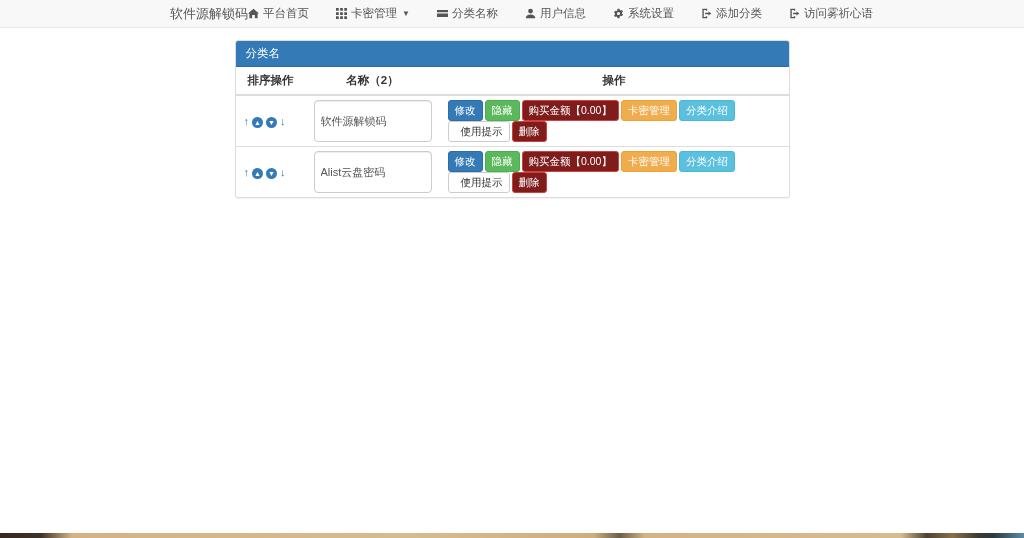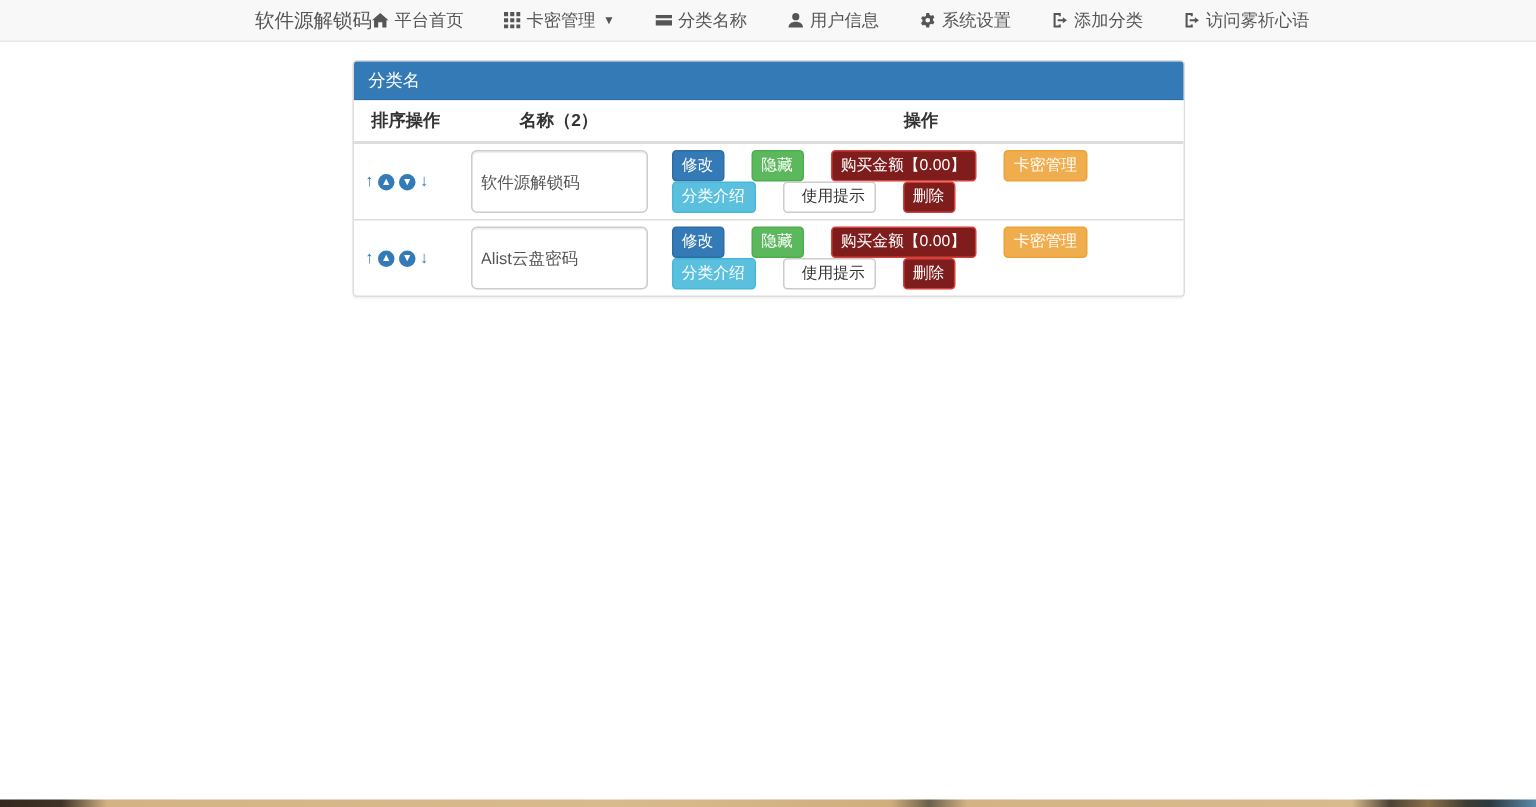--- a/index.html
+++ b/index.html
@@ -61,21 +61,21 @@
     width:118px; height:34px; padding:20px 6px; font-size:11px; color:#555;
     border:1px solid #ccc; border-radius:4px; outline:none;
     font-family:"Liberation Sans","DejaVu Sans",sans-serif;
     box-shadow:inset 0 1px 1px rgba(0,0,0,.075);
   }
   .add-input::placeholder { color:#999; }
   
   .btn {
     display:inline-block; padding:2px 6px; font-size:10.5px; line-height:1.4;
     border-radius:3px; border:1px solid transparent; color:#fff; cursor:pointer;
-    margin-right:18px; white-space:nowrap; vertical-align:middle;
+    margin-right:2px; white-space:nowrap; vertical-align:middle;
     font-family:"Liberation Sans","DejaVu Sans",sans-serif;
   }
   .btn-primary { background:#337ab7; border-color:#2e6da4; }
   .btn-success { background:#5cb85c; border-color:#4cae4c; }
   .btn-danger  { background:#7f1d1d; border-color:#d43f3a; }
   .btn-warning { background:#f0ad4e; border-color:#eea236; }
   .btn-info    { background:#5bc0de; border-color:#46b8da; }
   .btn-default { background:#fff; border-color:#ccc; color:#333;padding-left:12px; }
   .btn-add { padding:3px 9px; font-size:11px; }
   .plus-glyph { font-weight:bold; margin-right:3px; }

